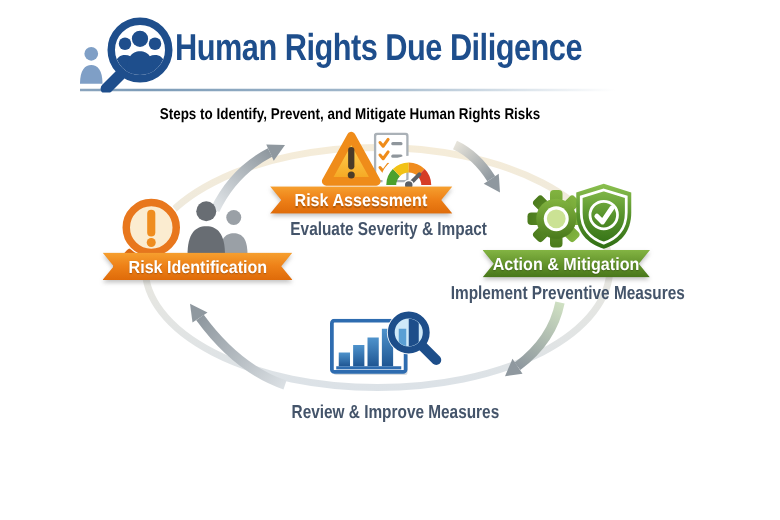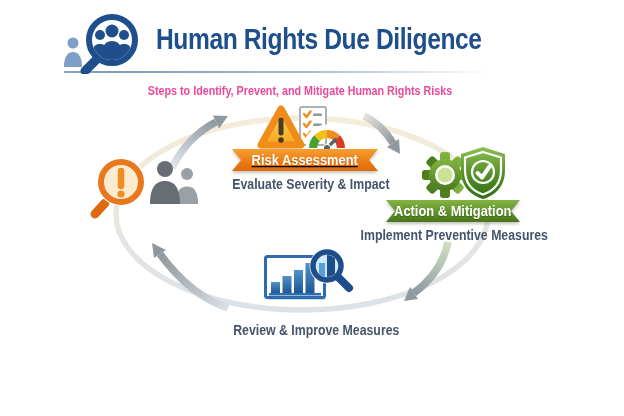--- a/index.html
+++ b/index.html
@@ -2,31 +2,31 @@
 <html><head>
 <meta charset="utf-8">
 <style>
   html,body{margin:0;padding:0;background:#fff;}
   #canvas{
     position:relative;width:624px;height:416px;overflow:hidden;background:#ffffff;
     font-family:"Liberation Sans",sans-serif;
   }
   
   .title{
-    position:absolute;left:156px;top:22px;color:#1e4e8c;font-size:30px;font-weight:bold;
+    position:absolute;left:140px;top:22px;color:#1e4e8c;font-size:30px;font-weight:bold;
     white-space:nowrap;line-height:34px;
   }
   .title>span{display:inline-block;transform:scaleX(.82);transform-origin:left center;letter-spacing:-.5px;}
   .divider{
     position:absolute;left:64px;top:71px;width:428px;height:2px;
     background:linear-gradient(90deg,#8aa4bd 0%,#7d9cb8 12%,#a3b9cc 55%,rgba(163,185,204,0) 100%);
   }
   .subtitle{
-    position:absolute;left:0;top:84px;width:560px;text-align:center;color:#ec4899;
-    font-size:12.5px;font-weight:bold;white-space:nowrap;margin-left:20px;
+    position:absolute;left:0;top:84px;width:560px;text-align:center;color:#000000;
+    font-size:12.5px;font-weight:bold;white-space:nowrap;
   }
   .subtitle>span{display:inline-block;transform:scaleX(.86);transform-origin:center;}
   
   .rwrap{position:absolute;filter:drop-shadow(0 2px 1.5px rgba(80,80,80,.35));z-index:5;}
   .ribbon{
     height:22px;display:flex;align-items:center;justify-content:center;
     clip-path:polygon(0 0,100% 0,calc(100% - 9px) 50%,100% 100%,0 100%,9px 50%);
   }
   .ribbon>span{
     color:#fff;font-weight:bold;font-size:14px;white-space:nowrap;display:inline-block;
@@ -144,20 +144,25 @@
       <path d="M4 44 C4 27 10 21 19 21 C28 21 34 27 34 44 Z"></path>
     </g>
   </svg>
   <svg class="icon" style="left:88px;top:150px;" width="72" height="72" viewBox="0 0 72 72">
     <line x1="17" y1="53" x2="7" y2="64" stroke="#dd6a12" stroke-width="9" stroke-linecap="round"></line>
     <circle cx="33" cy="32" r="24" fill="#ffffff"></circle>
     <circle cx="33" cy="32" r="20" fill="#fbecd0" stroke="#e8771d" stroke-width="6"></circle>
     <line x1="33" y1="21" x2="33" y2="36" stroke="#ef8d1f" stroke-width="6.5" stroke-linecap="round"></line>
     <circle cx="33" cy="44" r="3.6" fill="#ef8d1f"></circle>
   </svg>
+  <div class="rwrap" style="left:82px;top:202px;">
+    <div class="ribbon rib-orange" style="width:152px;">
+      <span>Risk Identification</span>
+    </div>
+  </div>
 
   <svg class="icon" style="left:299px;top:106px;" width="28" height="40" viewBox="0 0 28 40">
     <rect x="1" y="1" width="26" height="38" rx="2" fill="#ffffff" stroke="#aab1b7" stroke-width="2"></rect>
     <path d="M5 8 l2.5 3 4-5.5" stroke="#ef8c1a" stroke-width="2.4" fill="none" stroke-linecap="round" stroke-linejoin="round"></path>
     <rect x="14" y="7.5" width="9" height="2.6" rx="1.2" fill="#8f969c"></rect>
     <path d="M5 18 l2.5 3 4-5.5" stroke="#ef8c1a" stroke-width="2.4" fill="none" stroke-linecap="round" stroke-linejoin="round"></path>
     <rect x="14" y="17.5" width="9" height="2.6" rx="1.2" fill="#8f969c"></rect>
     <path d="M5 28 l2.5 3 4-5.5" stroke="#ef8c1a" stroke-width="2.4" fill="none" stroke-linecap="round" stroke-linejoin="round"></path>
     <rect x="14" y="27.5" width="9" height="2.6" rx="1.2" fill="#8f969c"></rect>
   </svg>
@@ -174,21 +179,21 @@
   </svg>
   <svg class="icon" style="left:306px;top:124px;z-index:4;" width="42" height="28" viewBox="0 0 42 28">
     <path d="M3 24 A 18 18 0 0 1 39 24" stroke="#ffffff" stroke-width="11" fill="none" stroke-linecap="round"></path>
     <path d="M7 24 A14 14 0 0 1 11.1 14.1" stroke="#4ca12e" stroke-width="8" fill="none"></path>
     <path d="M11.1 14.1 A14 14 0 0 1 21 10" stroke="#f2c216" stroke-width="8" fill="none"></path>
     <path d="M21 10 A14 14 0 0 1 30.9 14.1" stroke="#f08c1e" stroke-width="8" fill="none"></path>
     <path d="M30.9 14.1 A14 14 0 0 1 35 24" stroke="#d63d26" stroke-width="8" fill="none"></path>
     <line x1="21" y1="24" x2="29.5" y2="15.5" stroke="#5b6066" stroke-width="3.2" stroke-linecap="round"></line>
     <circle cx="21" cy="24" r="3.6" fill="#5b6066" stroke="#ffffff" stroke-width="1.2"></circle>
   </svg>
-  <div class="rwrap" style="left:232px;top:149px;text-decoration:underline;">
+  <div class="rwrap" style="left:216px;top:149px;">
     <div class="ribbon rib-orange" style="width:146px;">
       <span>Risk Assessment</span>
     </div>
   </div>
   <div class="sub" style="left:215px;top:175px;width:180px;">
     <span>Evaluate Severity &amp; Impact</span>
   </div>
 
   <svg class="icon" style="left:420px;top:150px;" width="50" height="50" viewBox="0 0 50 50">
     <defs>

